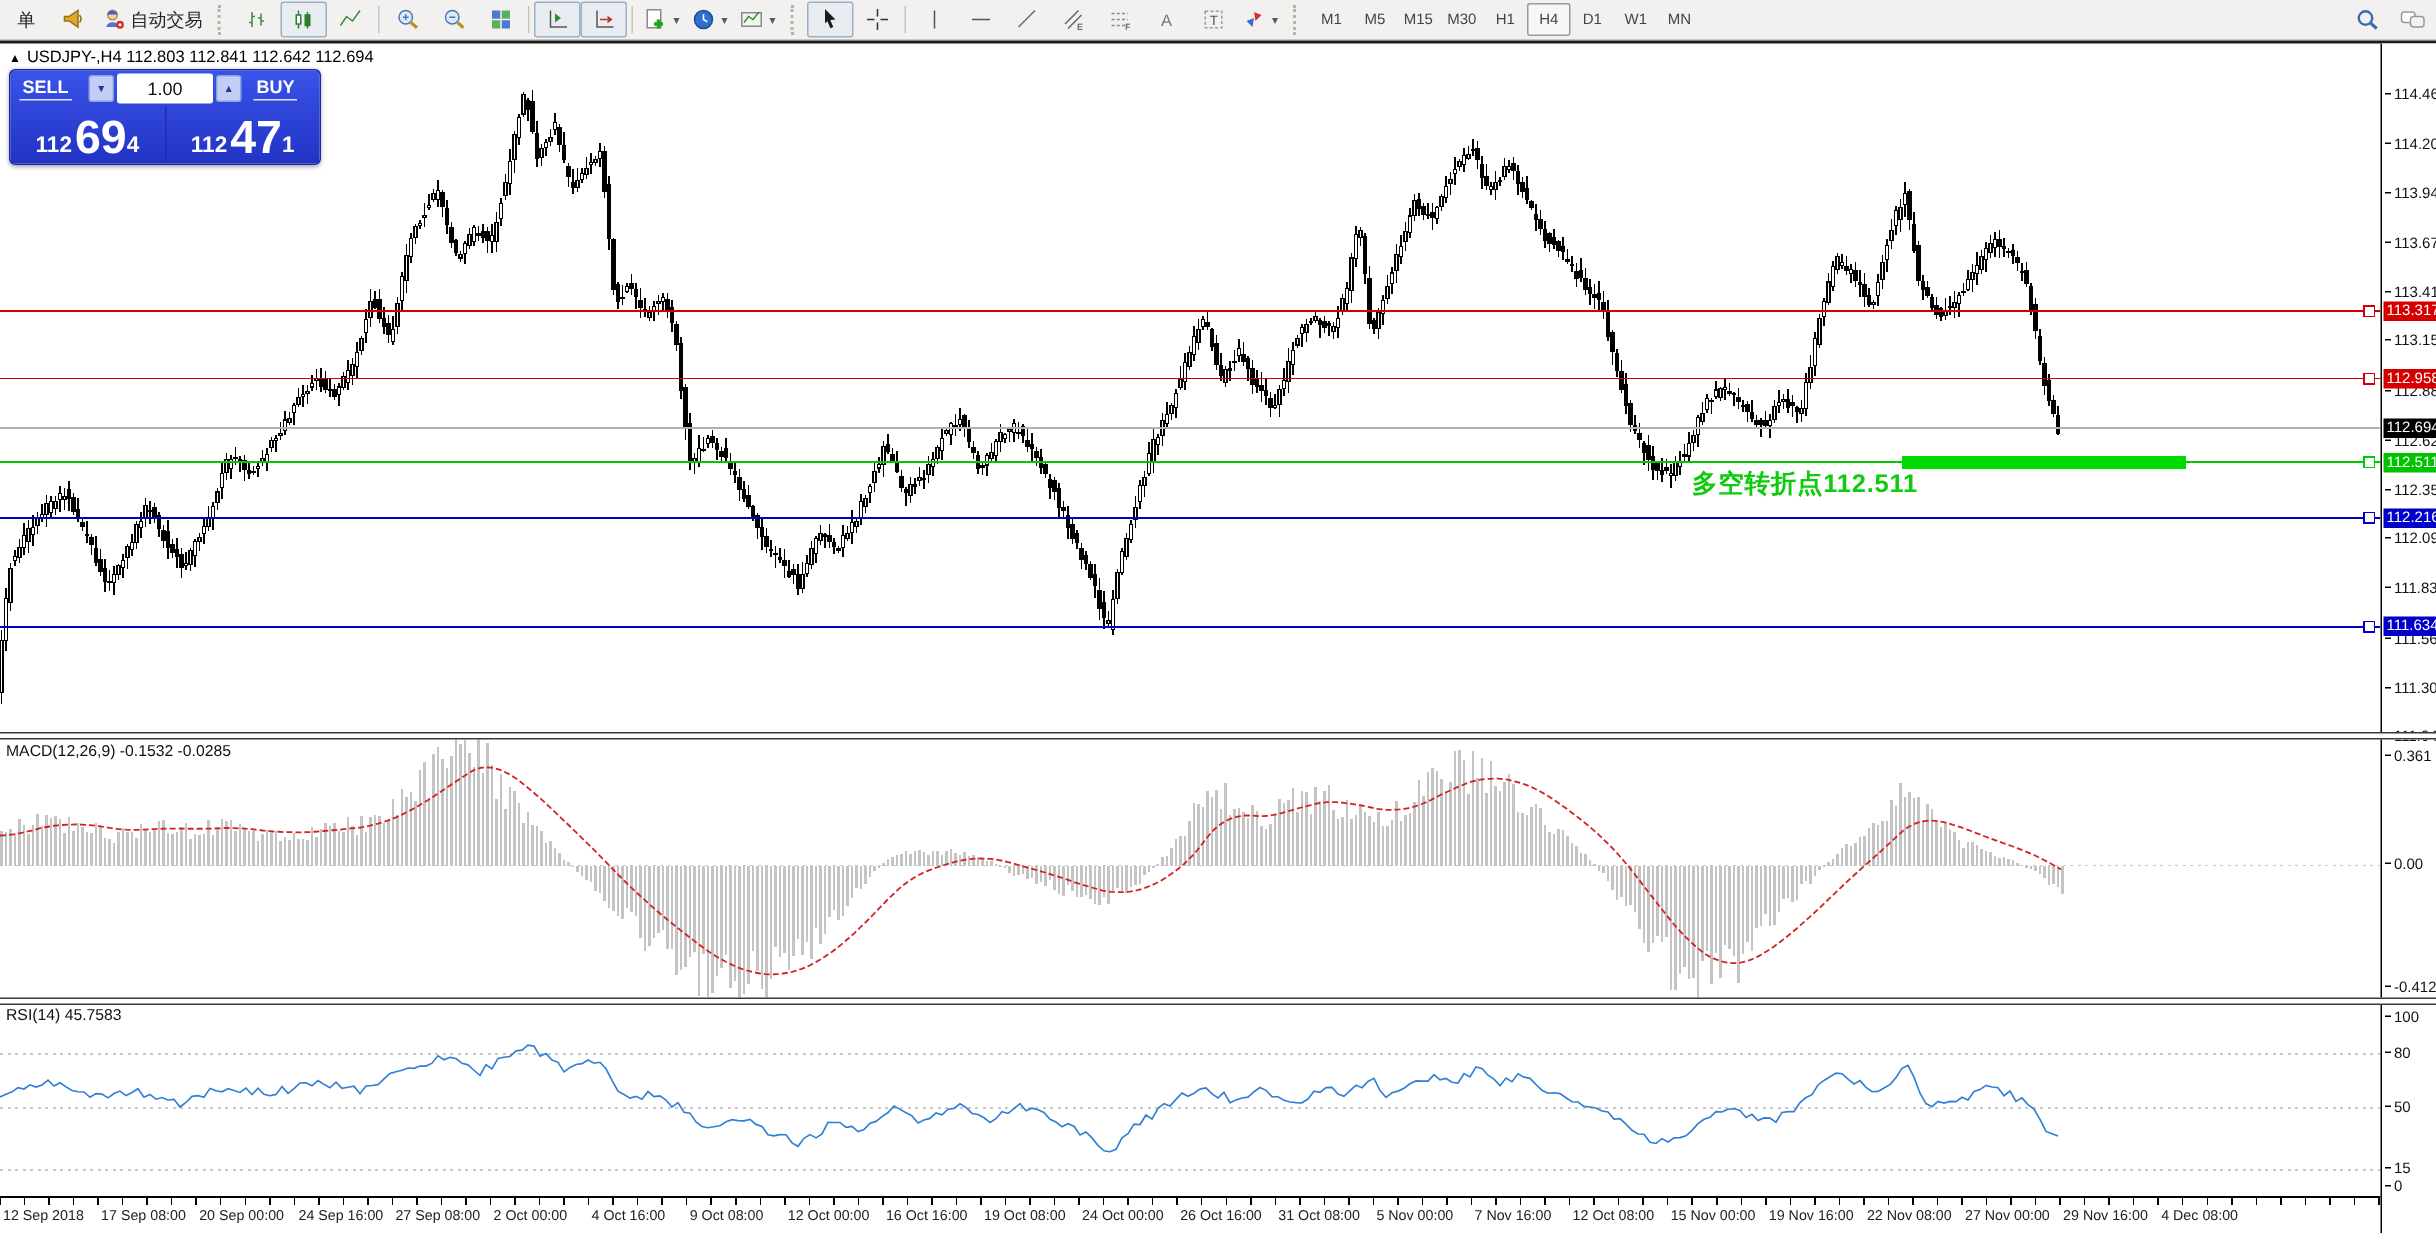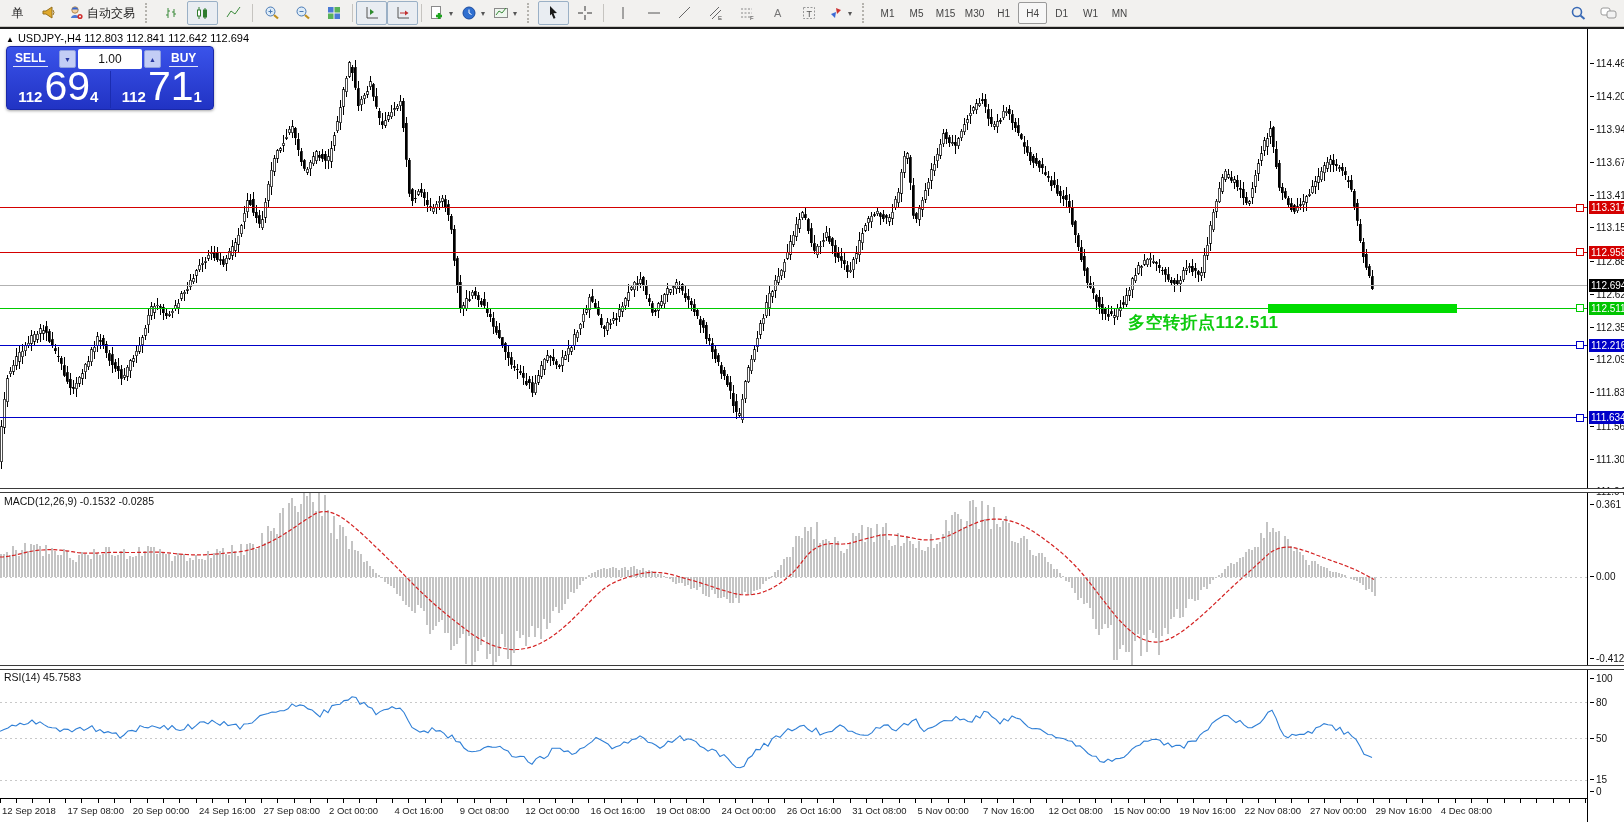--- a/index.html
+++ b/index.html
@@ -46,21 +46,21 @@
   .oc-sell,.oc-buy{flex:1;display:flex;align-items:center;justify-content:flex-start;background:transparent;border:none;}
   .oc-sell span,.oc-buy span{font-size:12px;font-weight:bold;color:#fff;border-bottom:1px solid rgba(255,255,255,.85);padding:0 2px 1px;}
   .oc-spin{width:15px;margin:3px 2px;background:#c3cdf5;color:#27379f;font-size:7px;display:flex;
     align-items:center;justify-content:center;border:1px solid #8fa0e0;border-radius:2px;}
   .oc-lot{width:64px;margin:2px 0;background:#fff;color:#111;font-size:12px;display:flex;
     align-items:center;justify-content:center;border-radius:2px;}
   .oc-prices{display:flex;height:37px;}
   .oc-half{flex:1;display:flex;align-items:flex-end;justify-content:center;padding-bottom:4px;}
   .oc-half.right{border-left:1px solid #1b2cb0;}
   .oc-half .sm{font-size:15px;font-weight:bold;margin-right:2px;line-height:1;}
-  .oc-half .big{font-size:41px;font-weight:normal;line-height:.82;}
+  .oc-half .big{font-size:31px;font-weight:bold;line-height:.82;}
   .oc-half .sup{font-size:15px;font-weight:bold;vertical-align:top;line-height:1;margin-top:-2px;}
 </style>
 </head>
 <body>
 
 <div class="toolbar" id="toolbar">
     <div class="tbtn">
       <span class="lbl">单</span>
     </div>
     <div class="tbtn">
@@ -1802,21 +1802,21 @@
         </button>
     </div>
     <div class="oc-prices">
       <div class="oc-half">
         <span class="sm">112</span>
           <span class="big">69</span>
           <span class="sup">4</span>
       </div>
       <div class="oc-half right">
         <span class="sm">112</span>
-          <span class="big">71</span>
+          <span class="big">47</span>
           <span class="sup">1</span>
       </div>
     </div>
   </div>
 
   <div class="annotation" id="annotation" style="left: 1128px; top: 282.25px; color: rgb(14, 203, 14);">多空转折点112.511</div>
 
   <div class="divider" style="top:459px"></div>
   <div class="divider" style="top:636px"></div>
 

